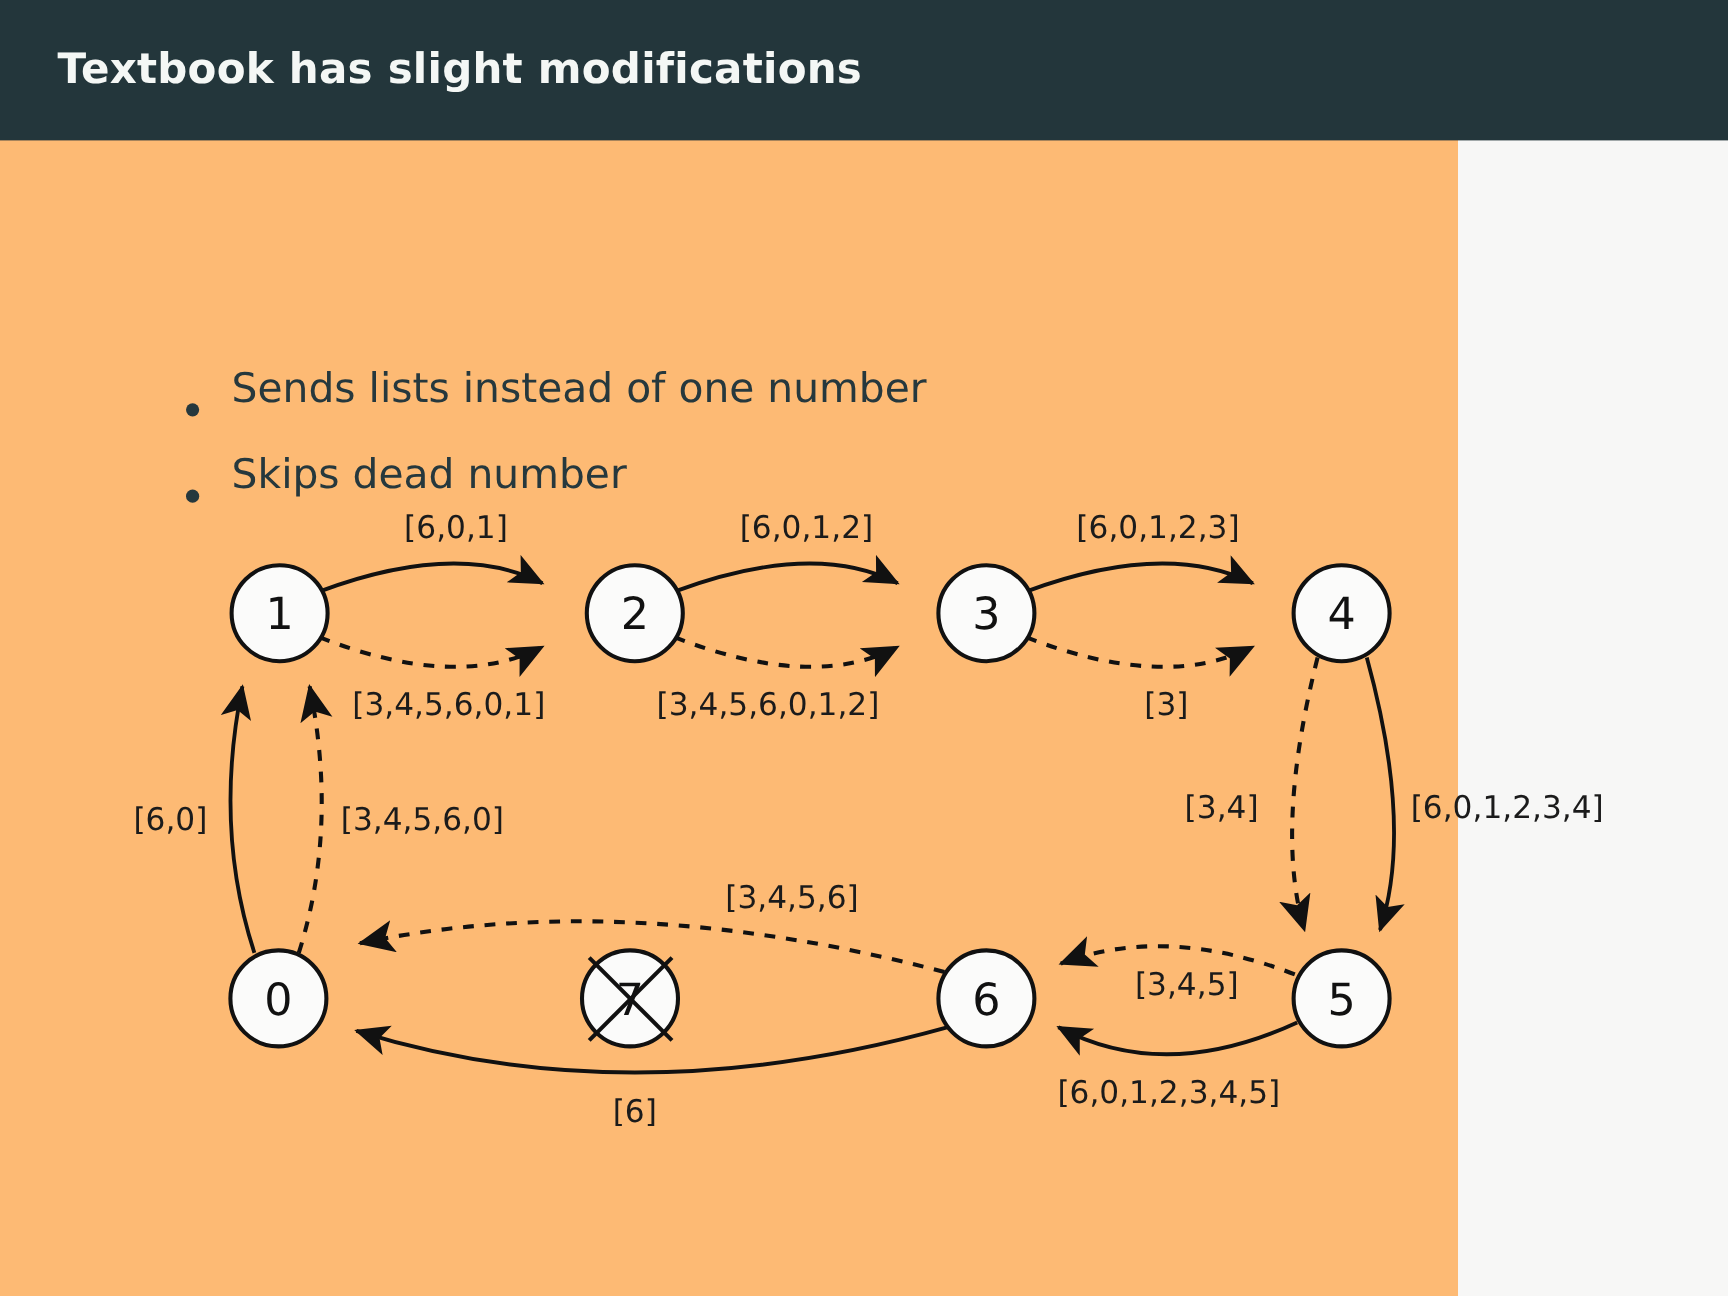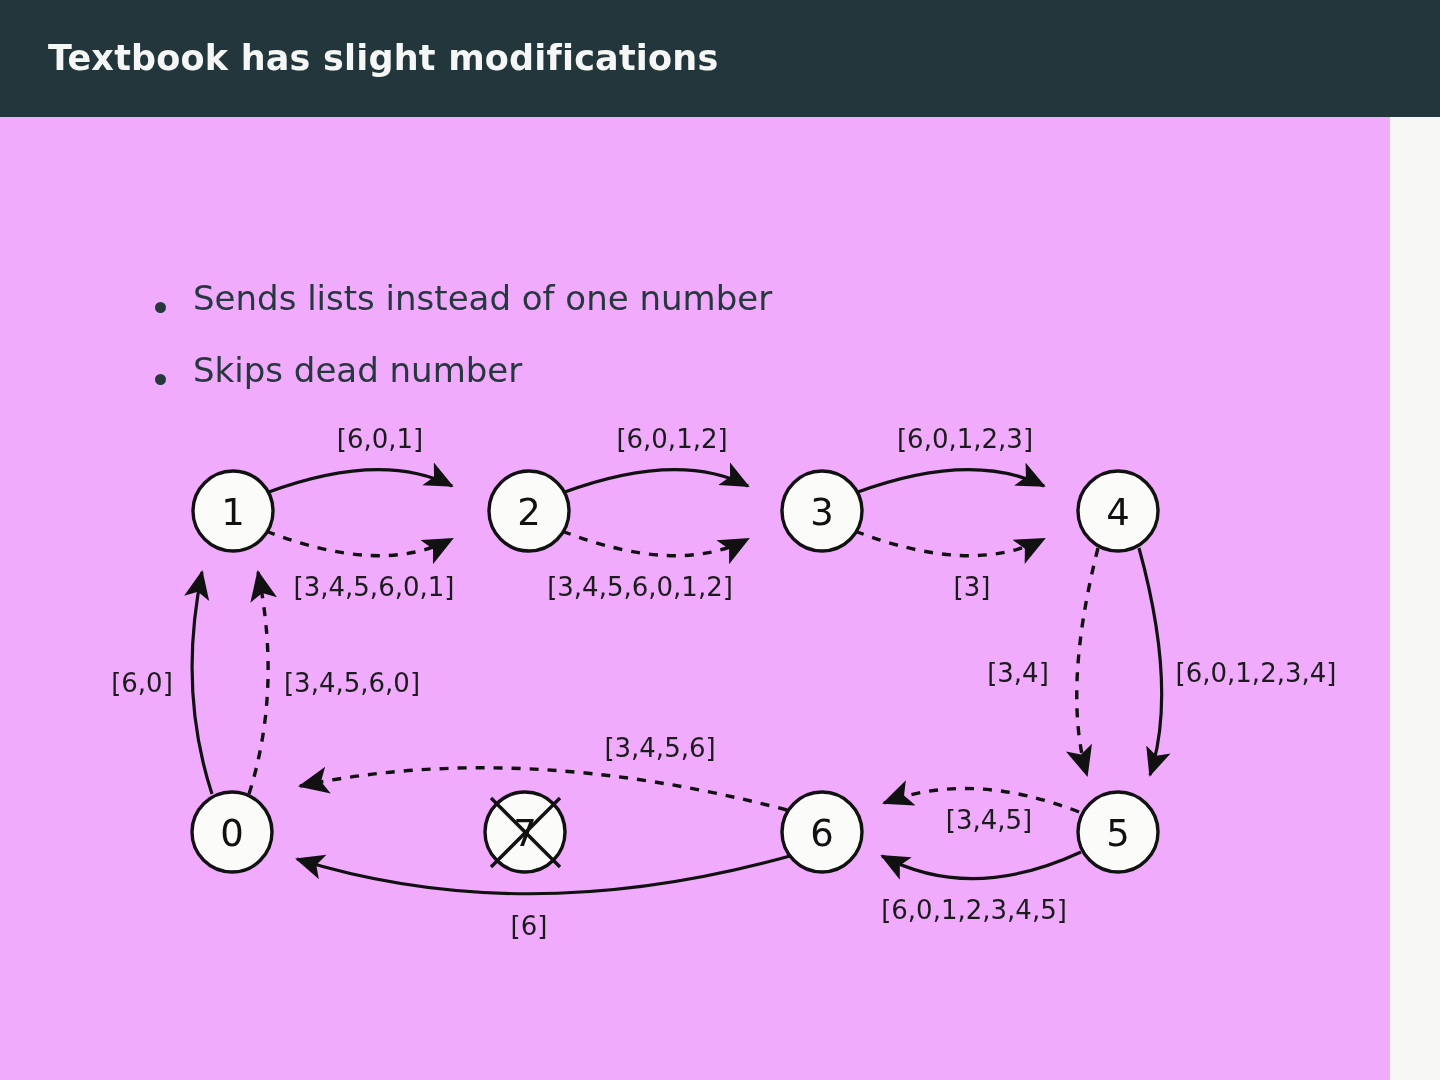--- a/index.html
+++ b/index.html
@@ -8,23 +8,23 @@
   }
   body {
     width: 1440px;
     height: 1080px;
     background: #f7f7f6;
     font-family: "DejaVu Sans", sans-serif;
     overflow: hidden;
   }
   .slide {
     position: relative;
-    width: 1390px;
+    width: 1215px;
     height: 1080px;
-    background: #f0abfc;
+    background: #fdba74;
   }
   .titlebar {
     position: absolute;
     left: 0;
     top: 0;
     width: 1440px;
     height: 117px;
     background: #23363b;
   }
   .titlebar .title-text {
@@ -38,22 +38,23 @@
     font-family: "DejaVu Sans", sans-serif;
   }
   .bullets {
     position: absolute;
     left: 155px;
     top: 275px;
     width: 900px;
   }
   .bullet-row {
     display: flex;
-    align-items: center;
+    align-items: flex-end;
     margin-bottom: 26px;
+    margin-top: 26px;
   }
   .bullet-dot {
     width: 11px;
     height: 11px;
     border-radius: 50%;
     background: #26383d;
     margin-top: 19px;
     margin-right: 27px;
     flex: 0 0 auto;
   }

